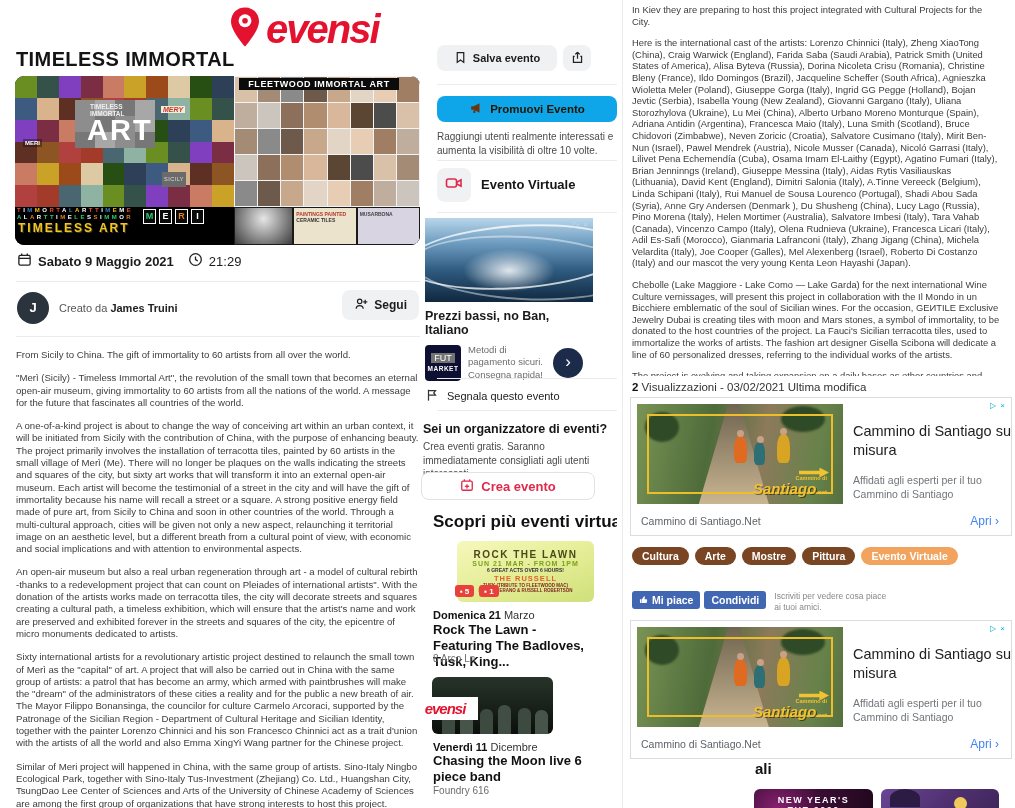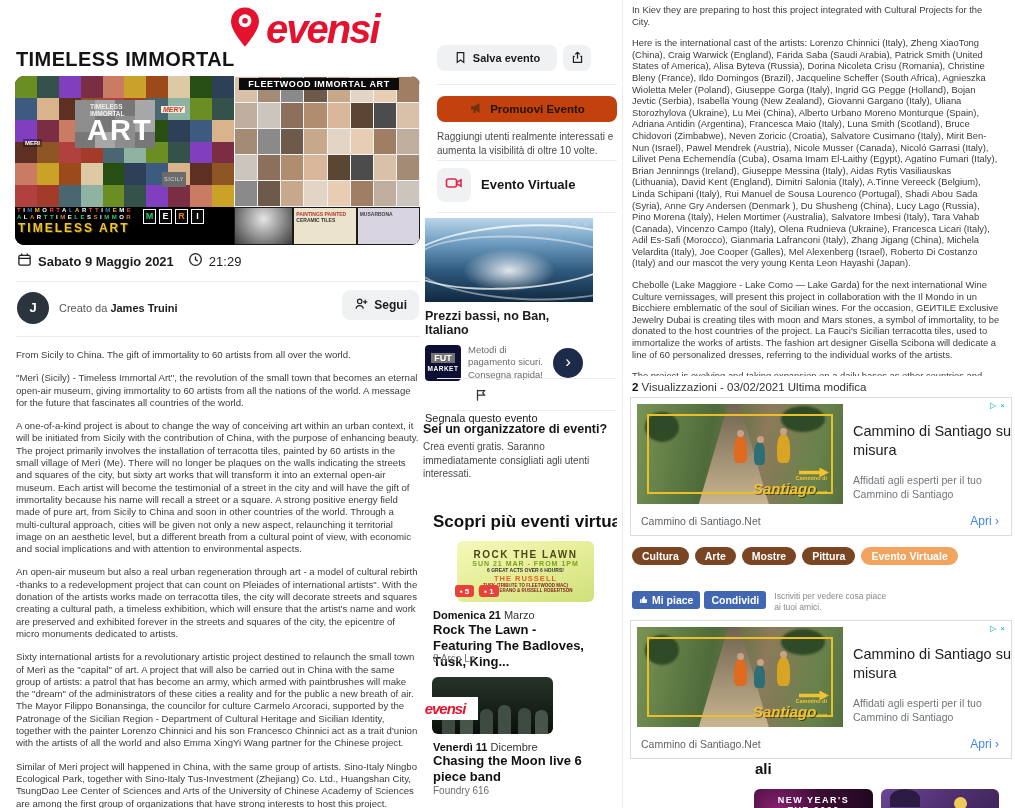--- a/index.html
+++ b/index.html
@@ -52,42 +52,42 @@
   .creator-text{position:absolute;left:42px;top:12px;font-size:11px;color:#555;}
   .creator-text b{color:#222;}
   .follow-btn{position:absolute;right:0;top:0;background:#f0f1f3;border-radius:8px;height:30px;padding:0 12px;
           display:flex;align-items:center;gap:6px;font-size:12px;font-weight:700;color:#1c1c1c;cursor:pointer;}
   .paras{position:absolute;left:16px;top:349px;width:404px;font-size:9.6px;line-height:12.3px;color:#3c3c3c;}
   .paras p{margin:0 0 11px 0;}
 
   
   .btn-gray{position:absolute;background:#f0f1f3;border-radius:8px;display:flex;align-items:center;justify-content:center;
           gap:6px;font-size:11px;font-weight:700;color:#1c1c1c;cursor:pointer;}
-  .promote-btn{position:absolute;left:437px;top:96px;width:180px;height:26px;background:#c2410c;border-radius:8px;
+  .promote-btn{position:absolute;left:437px;top:96px;width:180px;height:26px;background:#0ea5e9;border-radius:8px;
           display:flex;align-items:center;justify-content:center;gap:7px;font-size:11.5px;font-weight:800;color:#201500;cursor:pointer;}
   .promo-caption{position:absolute;left:437px;top:130px;width:180px;font-size:10px;line-height:1.35;color:#4a4a4a;}
   .virtual-iconbox{position:absolute;left:437px;top:168px;width:34px;height:34px;background:#f0f1f3;border-radius:8px;
           display:flex;align-items:center;justify-content:center;}
   .virtual-label{position:absolute;left:481px;top:177px;font-size:13px;font-weight:800;color:#161616;}
   .mid-ad{position:absolute;left:425px;top:218px;width:168px;cursor:pointer;}
   .stadium{position:relative;width:168px;height:84px;overflow:hidden;
           background:linear-gradient(180deg,#b9d6ea 0%,#6e9cc0 30%,#2f5b80 62%,#10283f 100%);}
   .roof{position:absolute;width:130%;height:60px;border:2px solid rgba(255,255,255,.75);border-radius:50%;}
   .glow{position:absolute;left:20%;top:35%;width:60%;height:55%;
           background:radial-gradient(ellipse,rgba(255,255,255,.85),rgba(255,255,255,0) 65%);}
   .adchoices{position:absolute;color:#bcd9ef;font-size:8px;letter-spacing:1px;cursor:pointer;}
   .mid-ad-title{margin-top:7px;font-size:12.5px;font-weight:800;color:#1a1a1a;}
   .mid-ad-row{margin-top:7px;display:flex;align-items:center;gap:7px;position:relative;}
   .fut{width:36px;height:36px;background:#0d1033;border-radius:4px;text-align:center;flex:0 0 auto;}
-  .fut .f1{display:inline-block;margin-top:8px;padding:0 3px;background:#737373;color:#fff;font-size:9px;font-weight:700;}
+  .fut .f1{display:inline-block;margin-top:8px;padding:0 3px;background:#737373;color:#fff;font-size:9px;font-weight:400;}
   .fut .f2{color:#fff;font-size:6.5px;font-weight:800;letter-spacing:.5px;}
   .mid-ad-desc{font-size:9.5px;color:#6d6d6d;line-height:1.3;width:78px;}
   .ad-arrow{width:30px;height:30px;border-radius:50%;background:#1c2b4a;color:#fff;text-align:center;line-height:28px;
           font-size:17px;flex:0 0 auto;cursor:pointer;}
-  .report-row{position:absolute;left:425px;top:388px;display:flex;align-items:center;gap:8px;font-size:11px;color:#222;cursor:pointer;flex-direction:column;}
+  .report-row{position:absolute;left:425px;top:388px;display:flex;align-items:center;gap:8px;font-size:11px;color:#222;cursor:pointer;}
   .org-heading{position:absolute;left:423px;top:422px;font-size:12.5px;font-weight:800;color:#151515;}
   .org-caption{position:absolute;left:423px;top:440px;width:186px;font-size:10px;line-height:1.35;color:#4a4a4a;}
   .create-btn{position:absolute;left:421px;top:472px;width:172px;height:26px;background:#fff;border:1px solid #e2e2e2;border-radius:8px;
           display:flex;align-items:center;justify-content:center;gap:7px;font-size:13px;font-weight:800;color:#e0294a;cursor:pointer;}
   .discover-heading{position:absolute;left:433px;top:512px;width:184px;font-size:17px;font-weight:800;color:#111;
           white-space:nowrap;overflow:hidden;}
   .poster1{position:absolute;left:457px;top:541px;width:137px;height:61px;border-radius:6px;overflow:hidden;cursor:pointer;
           background:linear-gradient(160deg,#f6f8bc 0%,#e3ec93 55%,#cfe07a 100%);text-align:center;}
   .p1-l1{font-size:10px;font-weight:800;color:#4a4a18;letter-spacing:1.5px;margin-top:8px;}
   .p1-l2{font-size:7px;font-weight:800;color:#7aa11e;letter-spacing:1px;}
@@ -438,20 +438,32 @@
         </svg>
     </span>
     <span>Segnala questo evento</span>
   </div>
 
   <div class="hr" style="left:437px;top:410px;width:180px;"></div>
 
   <div class="org-heading">Sei un organizzatore di eventi?</div>
   <div class="org-caption">Crea eventi gratis. Saranno immediatamente consigliati agli utenti interessati.</div>
 
+  <div class="create-btn">
+    <span class="icon">
+      <svg width="14" height="14" viewBox="0 0 16 16" fill="none" stroke="#e0294a" stroke-width="1.5">
+          <rect x="2" y="3.5" width="12" height="10.5" rx="1.5"></rect>
+          <line x1="5" y1="1.5" x2="5" y2="3.5"></line>
+          <line x1="11" y1="1.5" x2="11" y2="3.5"></line>
+          <line x1="8" y1="7" x2="8" y2="12"></line>
+          <line x1="5.5" y1="9.5" x2="10.5" y2="9.5"></line>
+        </svg>
+    </span>
+    <span>Crea evento</span>
+  </div>
 
   <div class="discover-heading">Scopri più eventi virtua</div>
 
   <div class="poster1">
     <div class="p1-l1">ROCK THE LAWN</div>
     <div class="p1-l2">SUN 21 MAR - FROM 1PM</div>
     <div class="p1-l3">6 GREAT ACTS OVER 6 HOURS!</div>
     <div class="p1-l4">THE RUSSELL</div>
     <div class="p1-l5">TUSK (TRIBUTE TO FLEETWOOD MAC)</div>
     <div class="p1-l6">PHIL CEBERANO &amp; RUSSELL ROBERTSON</div>

